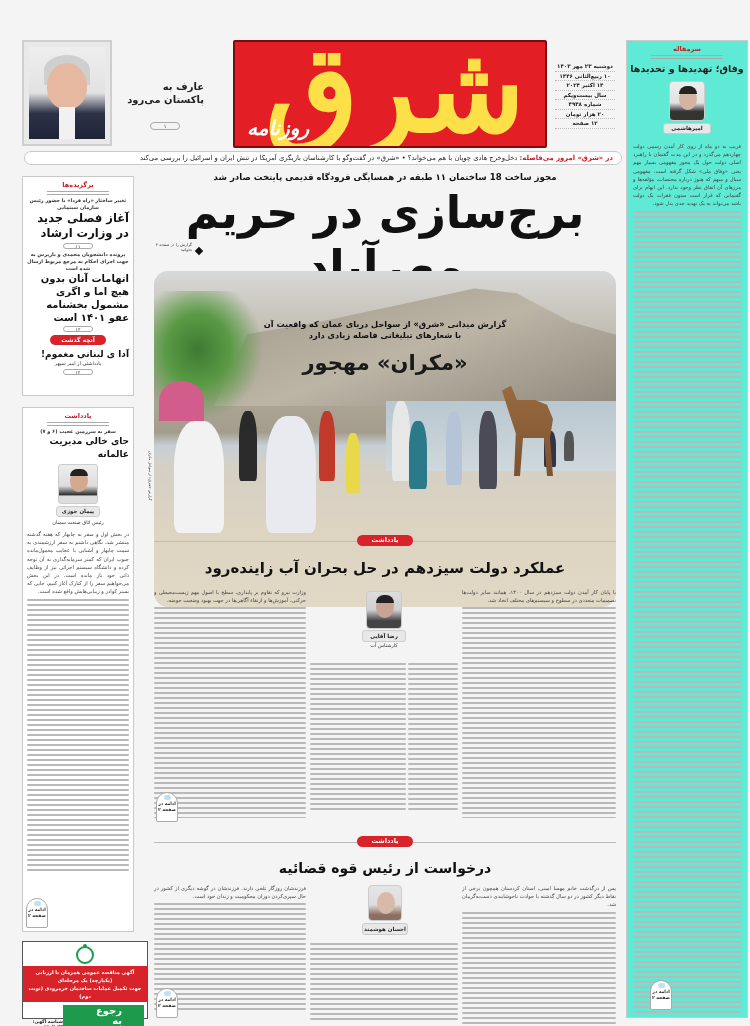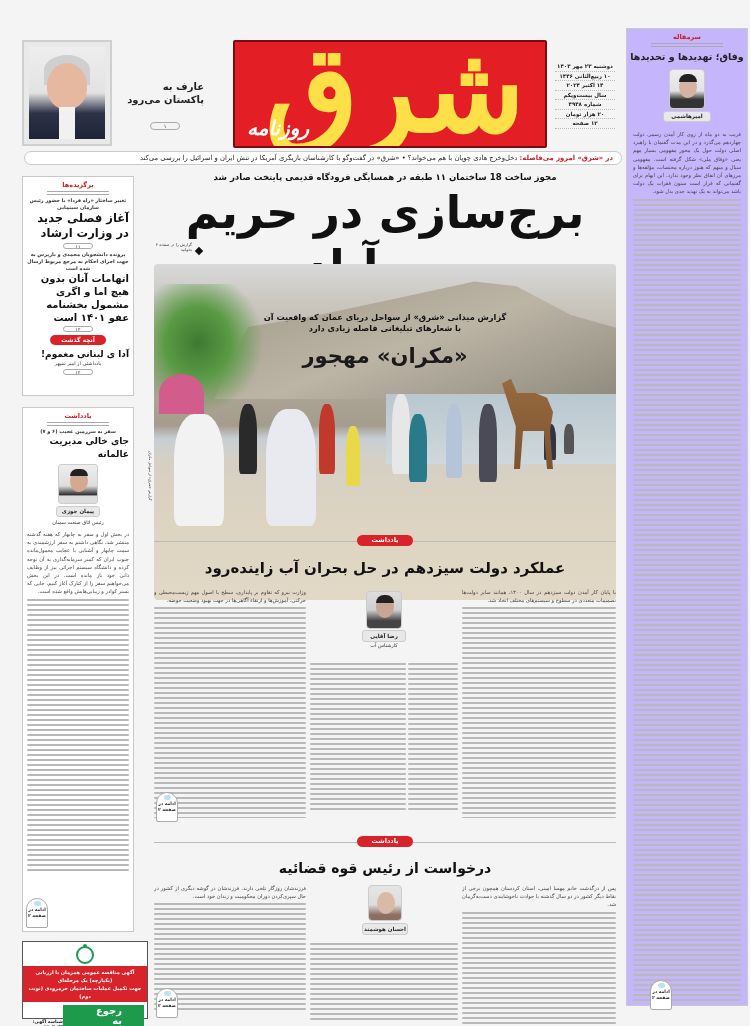--- a/index.html
+++ b/index.html
@@ -24,21 +24,21 @@
 #arefpage{left:150px;top:122px;width:30px;height:8px;border:1px solid #aaa;border-radius:4px;font-size:5px;text-align:center;line-height:7px}
 
 #ticker{left:24px;top:151px;width:598px;height:14px;border:1px solid #c9c9c9;border-radius:8px;background:#fff;font-size:6.8px;line-height:12px;padding:0 8px;white-space:nowrap;overflow:hidden}
 #ticker .lbl{color:#c81d25;font-weight:bold}
 
 #kicker{left:150px;top:172px;width:470px;text-align:center;font-size:8.6px;font-weight:bold;color:#111}
 #headline{left:150px;top:186px;width:470px;text-align:center;font-size:45px;font-weight:bold;color:#111;line-height:54px;letter-spacing:-1px}
 #crossref{left:152px;top:242px;width:40px;font-size:4px;line-height:5px;color:#333}
 #bullet{left:196px;top:248px;width:6px;height:6px;background:#111;transform:rotate(45deg)}
 
-#mainphoto{left:154px;top:264px;width:462px;height:336px;border-radius:4px;overflow:hidden;background:linear-gradient(180deg,#d8d9da 0%,#ccc9c2 10%,#b4ada0 30%,#a49c8c 48%,#c6cfd4 52%,#d5d0c5 58%,#dcd3c1 75%,#e1d8c6 100%)}
+#mainphoto{left:154px;top:271px;width:462px;height:336px;border-radius:14px;overflow:hidden;background:linear-gradient(180deg,#d8d9da 0%,#ccc9c2 10%,#b4ada0 30%,#a49c8c 48%,#c6cfd4 52%,#d5d0c5 58%,#dcd3c1 75%,#e1d8c6 100%)}
 #mountain{position:absolute;left:60px;top:15px;width:420px;height:120px;background:linear-gradient(160deg,#9f9787,#bcb5a6 50%,#8e887c);clip-path:polygon(0 100%,8% 40%,25% 30%,45% 15%,62% 2%,72% 6%,85% 30%,100% 45%,100% 100%)}
 #sea{position:absolute;right:0;top:130px;width:230px;height:70px;background:linear-gradient(180deg,#b9c7cf,#cfd8dc)}
 #palm{position:absolute;left:0;top:20px;width:110px;height:130px;background:radial-gradient(ellipse at 40% 45%,#3e7a32 0%,#5a9a45 35%,rgba(90,154,69,0) 70%)}
 #tent{position:absolute;left:5px;top:110px;width:45px;height:40px;background:#d25d8c;border-radius:50% 50% 0 0}
 .person{position:absolute;border-radius:40% 40% 10% 10%}
 #camel{position:absolute;left:345px;top:110px;width:60px;height:95px;background:linear-gradient(180deg,#9a6b40,#7c5330);clip-path:polygon(5% 10%,20% 5%,30% 20%,60% 20%,80% 25%,90% 40%,85% 60%,90% 100%,80% 100%,75% 60%,40% 60%,35% 100%,25% 100%,28% 55%,15% 30%)}
 #photocap1{position:absolute;left:0;top:48px;width:462px;text-align:center;font-size:8.2px;font-weight:bold;line-height:11px;color:#111}
 #photocap2{position:absolute;left:0;top:80px;width:462px;text-align:center;font-size:21px;font-weight:bold;color:#1a1a1a}
 #photocredit{left:146px;top:300px;width:6px;height:200px;font-size:3.5px;writing-mode:vertical-rl;color:#333}
 
@@ -53,21 +53,21 @@
 .contbadge{position:absolute;width:22px;height:30px;border:1px solid #aaa;border-radius:11px 11px 2px 2px;background:#fff;font-size:4.5px;text-align:center;line-height:6px;padding-top:8px;font-weight:bold}
 .contbadge:before{content:"";position:absolute;top:2px;left:7px;width:7px;height:5px;background:#bde2f0;border-radius:3px}
 
 .lbox{position:absolute;border:1px solid #c9c9c9;background:#fff}
 .sectitle{font-size:6.5px;color:#c81d25;text-align:center;font-weight:bold}
 .deco{height:4px;border-top:1px solid #aaa;border-bottom:1px solid #aaa;margin:2px 20px}
 .lead{font-size:5px;text-align:center;line-height:7px;font-weight:bold;color:#333}
 .lhead{font-size:11.5px;font-weight:bold;text-align:right;line-height:15px;color:#111}
 .pg{width:30px;height:6px;border:1px solid #aaa;border-radius:3px;font-size:4.5px;line-height:5px;text-align:center;margin:2px auto}
 
-#rcol{left:626px;top:28px;width:122px;height:978px;border:1px solid #c9c9c9;background:#c4b5fd}
+#rcol{left:626px;top:40px;width:122px;height:978px;border:1px solid #c9c9c9;background:#5eead4}
 
 #ad{left:22px;top:941px;width:126px;height:78px;border:1px solid #555;background:#fff}
 </style>
 </head>
 <body>
 
 <div id="logo" class="abs">
   <span class="big">شرق</span>
   <span class="small">روزنامه</span>
 </div>

